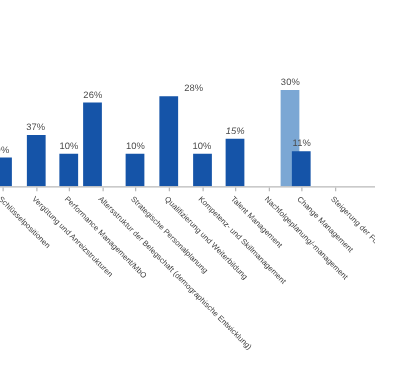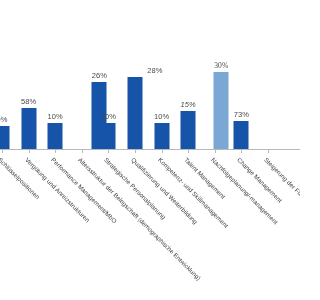--- a/index.html
+++ b/index.html
@@ -90,53 +90,53 @@
 
 <div id="screen">
 
   <div id="plot">
       <div class="bar-slot" style="left: -11.3px; width: 26.6px;">
         <div class="bar" style="height: 23.0294px; bottom: 1px; background: rgb(21, 84, 168);"></div>
         <div class="bar-value" style="bottom: 26.0294px;">9%</div>
       </div>
       <div class="bar-slot" style="left: 15.3px; width: 26.6px;">
         <div class="bar" style="height: 40.9412px; bottom: 1px; background: rgb(21, 84, 168);"></div>
-        <div class="bar-value" style="bottom: 43.9412px;">58%</div>
+        <div class="bar-value" style="bottom: 43.9412px;">37%</div>
       </div>
       <div class="bar-slot" style="left: 41.9px; width: 26.6px;">
         <div class="bar" style="height: 25.5882px; bottom: 1px; background: rgb(21, 84, 168);"></div>
         <div class="bar-value" style="bottom: 28.5882px;">10%</div>
       </div>
-      <div class="bar-slot" style="left: 86px; width: 26.6px; text-decoration: underline;">
+      <div class="bar-slot" style="left: 61px; width: 26.6px; text-decoration: underline;">
         <div class="bar" style="height: 66.5294px; bottom: 1px; background: rgb(21, 84, 168);"></div>
         <div class="bar-value" style="bottom: 69.5294px;">26%</div>
       </div>
       <div class="bar-slot" style="left: 95.1px; width: 26.6px;">
         <div class="bar" style="height: 25.5882px; bottom: 1px; background: rgb(21, 84, 168);"></div>
         <div class="bar-value" style="bottom: 28.5882px;">10%</div>
       </div>
       <div class="bar-slot" style="left: 121.7px; width: 26.6px;">
         <div class="bar" style="height: 71.6471px; bottom: 1px; background: rgb(21, 84, 168);"></div>
         <div class="bar-value" style="bottom: 74.6471px; margin-left: 20px;">28%</div>
       </div>
       <div class="bar-slot" style="left: 148.3px; width: 26.6px;">
         <div class="bar" style="height: 25.5882px; bottom: 1px; background: rgb(21, 84, 168);"></div>
         <div class="bar-value" style="bottom: 28.5882px;">10%</div>
       </div>
       <div class="bar-slot" style="left: 174.9px; width: 26.6px; font-style: italic;">
         <div class="bar" style="height: 38.3824px; bottom: 1px; background: rgb(21, 84, 168);"></div>
         <div class="bar-value" style="bottom: 41.3824px;">15%</div>
       </div>
-      <div class="bar-slot" style="left: 208px; width: 26.6px; font-family: Liberation Serif, serif;">
+      <div class="bar-slot" style="left: 219px; width: 26.6px;">
         <div class="bar" style="height: 76.7647px; bottom: 1px; background: rgb(123, 167, 212);"></div>
         <div class="bar-value" style="bottom: 79.7647px;">30%</div>
       </div>
       <div class="bar-slot" style="left: 228.1px; width: 26.6px;">
         <div class="bar" style="height: 28.1471px; bottom: 1px; background: rgb(21, 84, 168);"></div>
-        <div class="bar-value" style="bottom: 31.1471px;">73%</div>
+        <div class="bar-value" style="bottom: 31.1471px;">11%</div>
       </div>
     </div>
 
   <div id="axis-line"></div>
 
   <div id="labels">
       <div class="cat-label" style="left: 2px;">Schlüsselpositionen</div>
       <div class="cat-label" style="left: 28.6px;">Vergütung und Anreizstrukturen</div>
       <div class="cat-label" style="left: 55.2px;">Performance Management/MbO</div>
       <div class="cat-label" style="left: 81.8px;">Altersstruktur der Belegschaft (demographische Entwicklung)</div>

